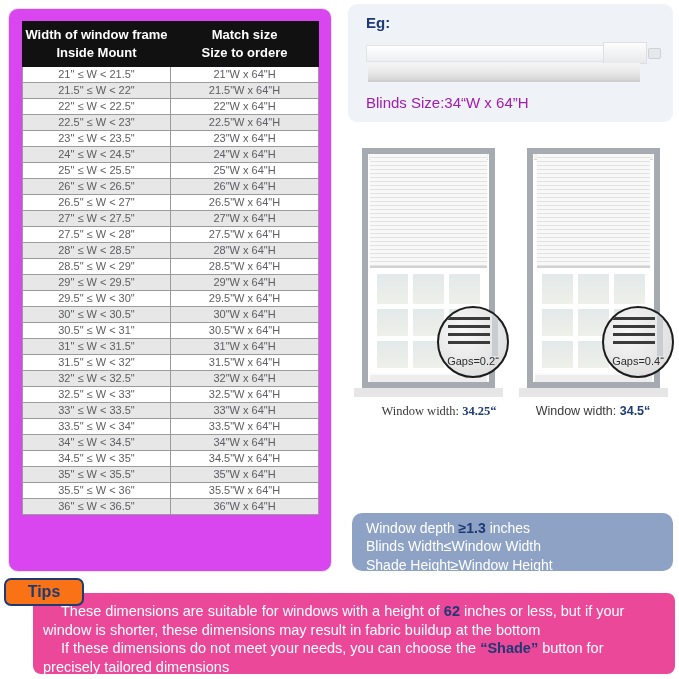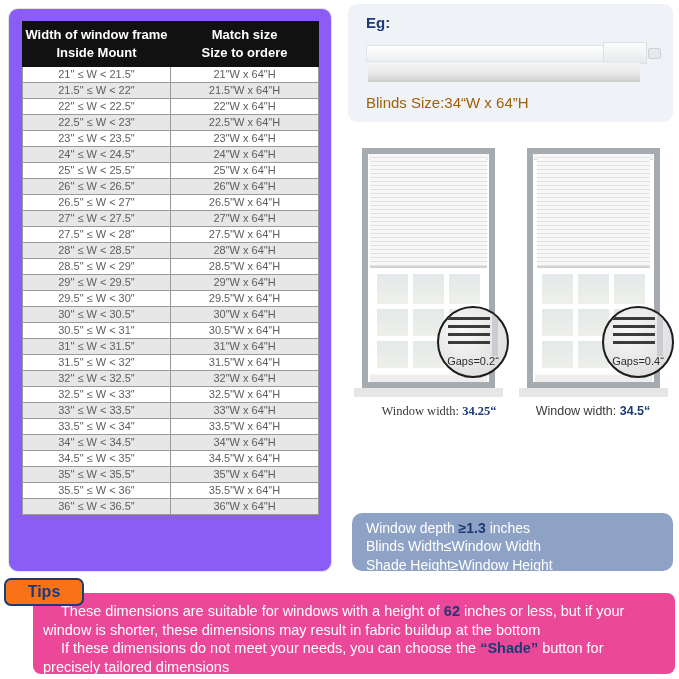--- a/index.html
+++ b/index.html
@@ -1,21 +1,21 @@
 <!DOCTYPE html>
 <html><head>
 <meta charset="utf-8">
 <style>
   * { margin:0; padding:0; box-sizing:border-box; }
   body { font-family:"Liberation Sans", sans-serif; background:#ffffff; }
   #stage { position:relative; width:679px; height:679px; background:#ffffff; overflow:hidden; }
 
   
   .left-panel { position:absolute; left:8px; top:8px; width:324px; height:564px;
-    background:#8b5cf6; border:1px solid #e4e4e4; border-radius:10px; }
+    background:#d946ef; border:1px solid #e4e4e4; border-radius:10px; }
   table.size-table { position:absolute; left:13px; top:12px; width:297px;
     border-collapse:collapse; table-layout:fixed; }
   table.size-table th { background:#111111; color:#ffffff; font-size:13px; font-weight:bold;
     line-height:1.38; padding:4px 0; border:1px solid #111; }
   table.size-table td { font-size:11px; color:#5b5e62; text-align:center; height:16px;
     border:1px solid #9a9a9a; line-height:1; }
   table.size-table tr.alt td { background:#e7e7e7; }
   table.size-table tr td { background:#ffffff; }
   table.size-table tr.alt td { background:#e7e7e7; }
 
@@ -25,21 +25,21 @@
   .eg-label { position:absolute; left:18px; top:10px; font-size:15px; font-weight:bold; color:#1d3a75; }
   .blinds-bar { position:absolute; left:18px; top:38px; width:300px; height:44px; }
   .rail { position:absolute; left:0; top:3px; width:238px; height:17px;
     background:linear-gradient(#ffffff,#eceff1); border:1px solid #e1e4e7; }
   .rail-step { position:absolute; left:237px; top:0; width:44px; height:22px;
     background:linear-gradient(#fdfdfd,#e7e9eb); border:1px solid #dde0e3; }
   .rail-cap { position:absolute; left:282px; top:6px; width:13px; height:11px;
     background:#e6e9ec; border:1px solid #ced2d6; border-radius:2px; }
   .slab { position:absolute; left:2px; top:21px; width:272px; height:19px;
     background:linear-gradient(#f5f5f5 0%,#e9e9e9 55%,#d6d6d6 100%); border-bottom:2px solid #cfcfcf; }
-  .blinds-size { position:absolute; left:18px; top:90px; font-size:15px; color:#a16207; font-weight:500; }
+  .blinds-size { position:absolute; left:18px; top:90px; font-size:15px; color:#a21caf; font-weight:500; }
 
   
   .window { position:absolute; top:148px; width:133px; height:240px;
     border:6px solid #a5abb1; background:#ffffff; }
   .win1 { left:362px; } .win2 { left:527px; }
   .headrail { position:absolute; left:1px; right:1px; top:0; height:6px;
     background:#f2f2f2; border-bottom:1px solid #d8d8d8; }
   .cord { position:absolute; right:4px; top:1px; width:12px; height:5px; background:#d8d8d8; }
   .shade { position:absolute; top:0; height:114px;
     background:repeating-linear-gradient(to bottom,#f8f8f8 0 3px,#e2e2e2 3px 4px);

